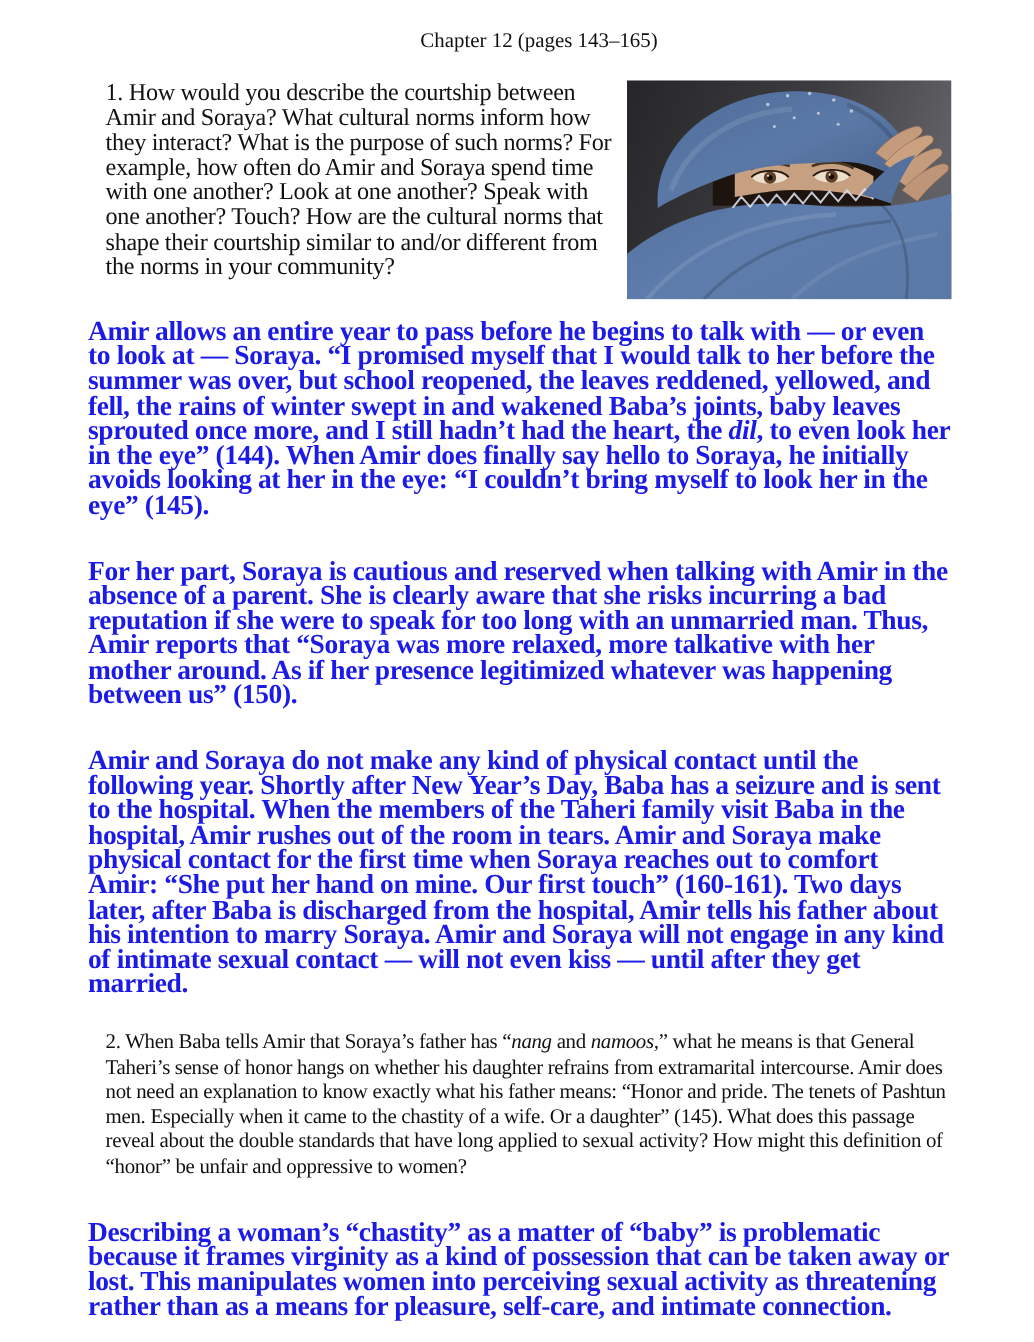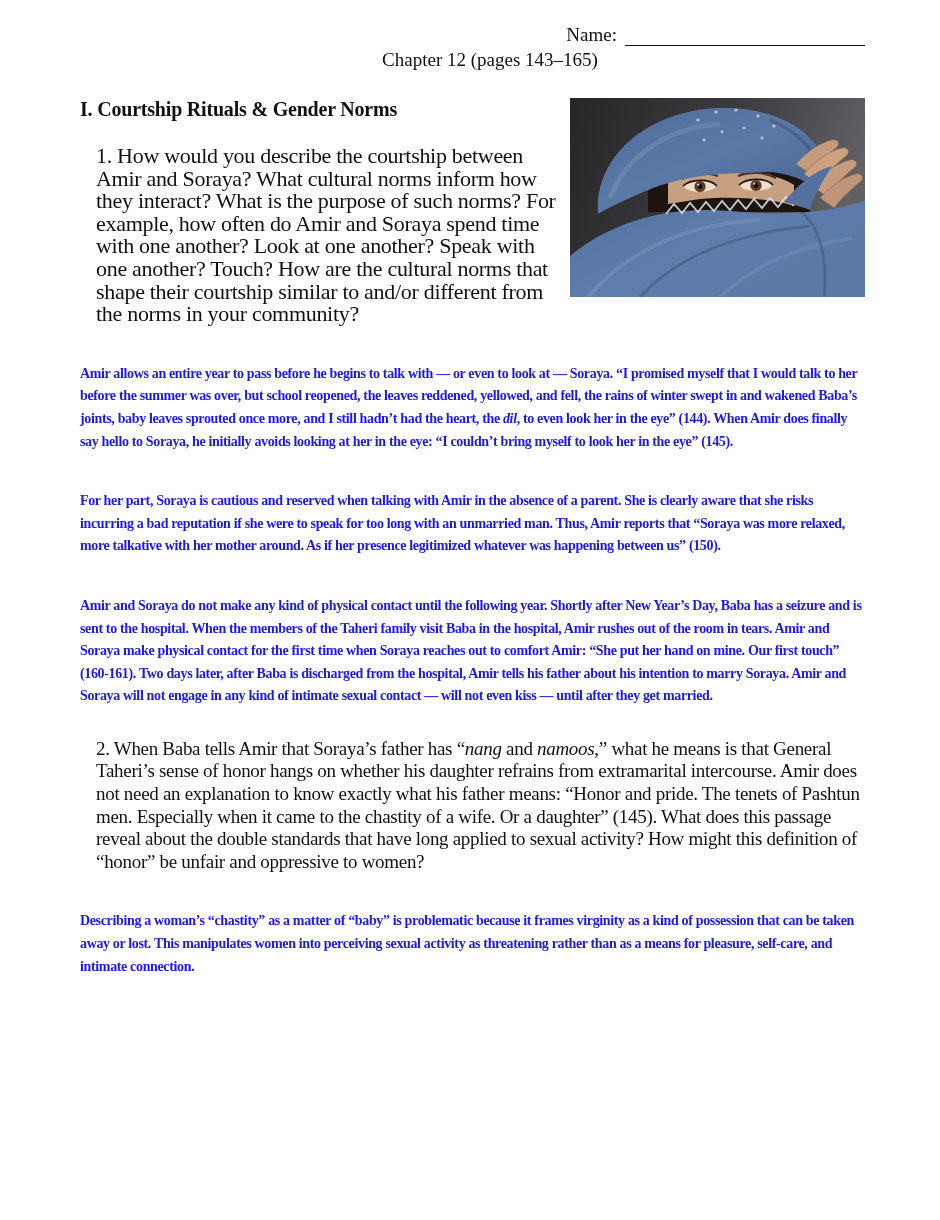--- a/index.html
+++ b/index.html
@@ -40,34 +40,30 @@
   h2.section{
     font-size:20px;font-weight:bold;margin:27px 0 0 0;letter-spacing:-0.2px;
   }
   p.q{
     font-size:22px;line-height:22.6px;margin:24px 0 0 16px;
     letter-spacing:-0.3px;
   }
   p.ans{
     clear:both;
     color:var(--text-blue,#1b1ae6);font-weight:bold;
-    font-size:14px;line-height:22.6px;margin:37px 0 0 0;
+    font-size:25px;line-height:22.6px;margin:37px 0 0 0;
     letter-spacing:-0.35px;
   }
   p.q2{clear:both;font-size:19px;line-height:22.6px;margin:30px 0 0 16px;letter-spacing:-0.3px;}
 </style>
 </head>
 <body>
 
 <div class="sheet">
 
-  <div class="name-row">
-    <span class="lbl">Name:</span>
-    <span class="blank"></span>
-  </div>
 
   <div class="subtitle">Chapter 12 (pages 143–165)</div>
 
   <main>
 
     <figure class="photo" aria-label="Woman peering over a blue embroidered veil held across her face; only her eyes are visible against a gray studio background">
       <svg viewBox="0 0 295 199" xmlns="http://www.w3.org/2000/svg">
         <defs>
           <linearGradient id="bg" x1="0" y1="0" x2="1" y2="0.25">
             <stop offset="0" stop-color="#262629"></stop>
@@ -141,21 +137,20 @@
           <path d="M226,66 C238,52 252,44 262,42 C268,41 271,46 266,50 C256,58 246,68 240,76 Z" fill="#c59b7d" stroke="#8d6a52" stroke-width="0.6"></path>
           <path d="M234,76 C248,60 262,52 272,50 C278,49 281,54 276,58 C266,66 254,78 248,86 Z" fill="#cba180" stroke="#8d6a52" stroke-width="0.6"></path>
           <path d="M242,88 C256,72 270,64 280,62 C286,61 289,66 284,70 C274,78 262,90 256,98 Z" fill="#c59b7d" stroke="#8d6a52" stroke-width="0.6"></path>
           <path d="M250,100 C262,86 276,78 286,76 C292,75 295,80 290,84 C280,92 270,102 264,110 Z" fill="#bf957a" stroke="#8d6a52" stroke-width="0.6"></path>
         </g>
 
         <path d="M214,104 C230,84 246,72 262,68 C252,84 244,98 240,112 C230,108 220,106 214,104 Z" fill="#54719e"></path>
       </svg>
     </figure>
 
-    <h2 class="section">I. Courtship Rituals &amp; Gender Norms</h2>
 
     <p class="q" style="max-width:482px;"><span>1. How would you describe the courtship between Amir and Soraya? What cultural norms inform how they interact? What is the purpose of such norms? For example, how often do Amir and Soraya spend time with one another? Look at one another? Speak with one another? Touch? How are the cultural norms that shape their courtship similar to and/or different from the norms in your community?</span></p>
 
     <p class="ans"><span>Amir allows an entire year to pass before he begins to talk with — or even to look at — Soraya. “I promised myself that I would talk to her before the summer was over, but school reopened, the leaves reddened, yellowed, and fell, the rains of winter swept in and wakened Baba’s joints, baby leaves sprouted once more, and I still hadn’t had the heart, the </span><span style="font-style: italic;">dil</span><span>, to even look her in the eye” (144). When Amir does finally say hello to Soraya, he initially avoids looking at her in the eye: “I couldn’t bring myself to look her in the eye” (145).</span></p>
 
     <p class="ans"><span>For her part, Soraya is cautious and reserved when talking with Amir in the absence of a parent. She is clearly aware that she risks incurring a bad reputation if she were to speak for too long with an unmarried man. Thus, Amir reports that “Soraya was more relaxed, more talkative with her mother around. As if her presence legitimized whatever was happening between us” (150).</span></p>
 
     <p class="ans"><span>Amir and Soraya do not make any kind of physical contact until the following year. Shortly after New Year’s Day, Baba has a seizure and is sent to the hospital. When the members of the Taheri family visit Baba in the hospital, Amir rushes out of the room in tears. Amir and Soraya make physical contact for the first time when Soraya reaches out to comfort Amir: “She put her hand on mine. Our first touch” (160-161). Two days later, after Baba is discharged from the hospital, Amir tells his father about his intention to marry Soraya. Amir and Soraya will not engage in any kind of intimate sexual contact — will not even kiss — until after they get married.</span></p>
 
     <p class="q2"><span>2. When Baba tells Amir that Soraya’s father has “</span><span style="font-style: italic;">nang</span><span> and </span><span style="font-style: italic;">namoos</span><span>,” what he means is that General Taheri’s sense of honor hangs on whether his daughter refrains from extramarital intercourse. Amir does not need an explanation to know exactly what his father means: “Honor and pride. The tenets of Pashtun men. Especially when it came to the chastity of a wife. Or a daughter” (145). What does this passage reveal about the double standards that have long applied to sexual activity? How might this definition of “honor” be unfair and oppressive to women?</span></p>

